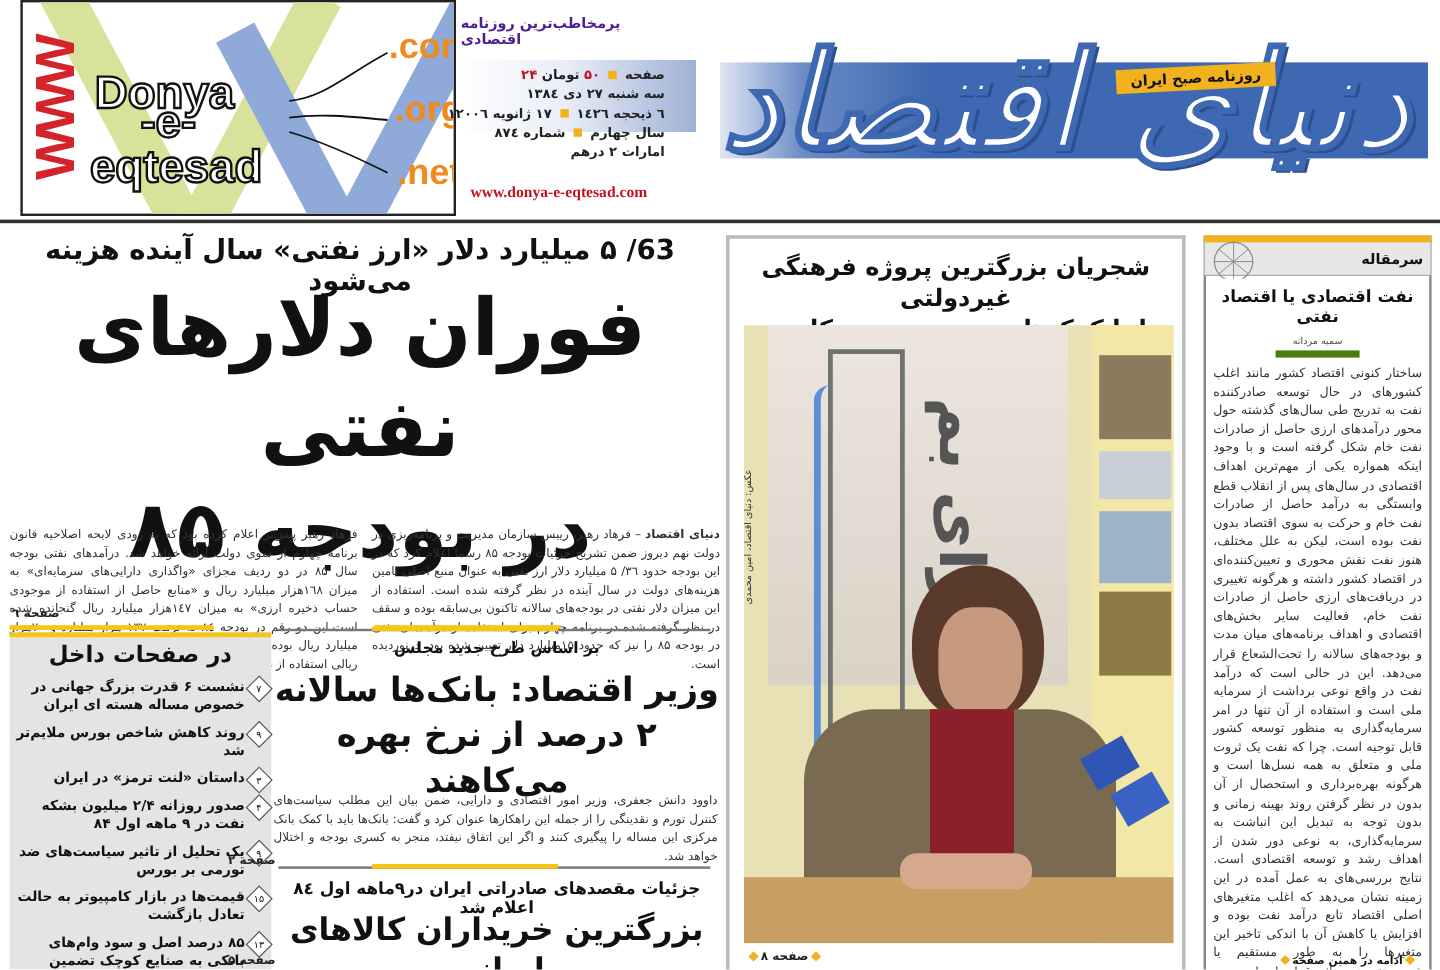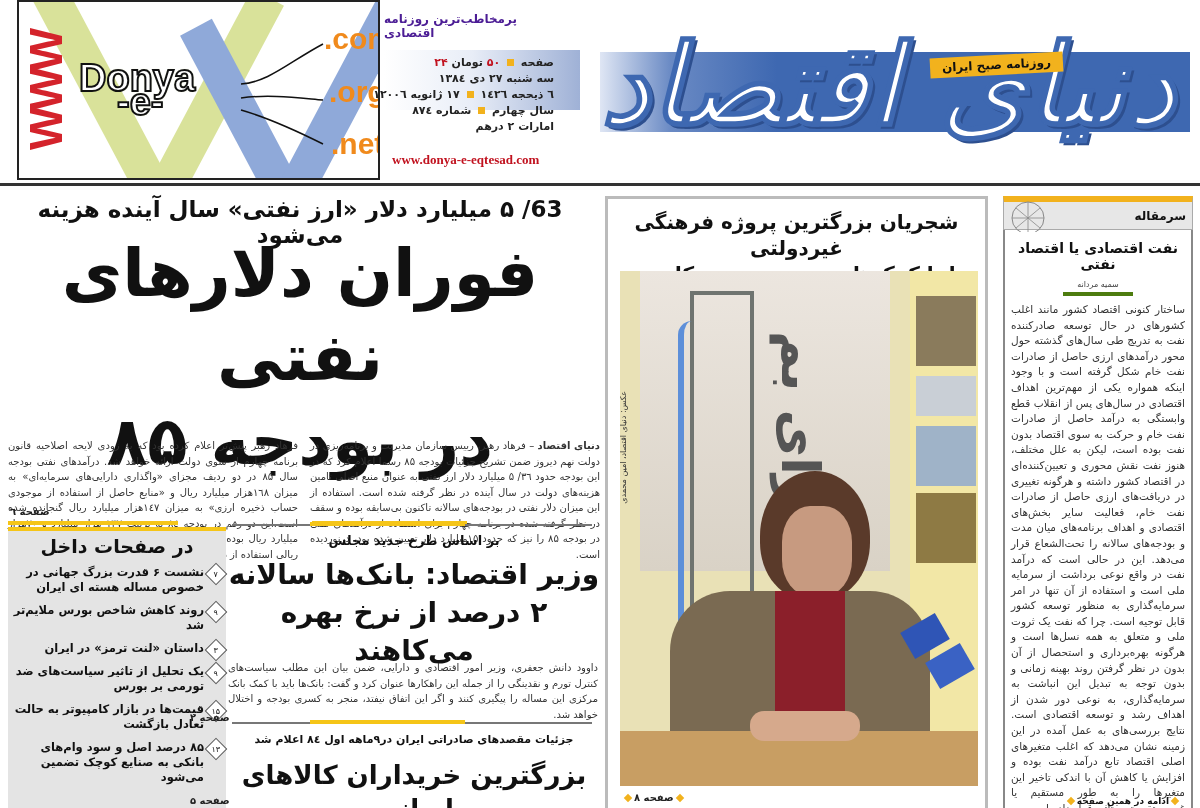--- a/index.html
+++ b/index.html
@@ -77,36 +77,37 @@
   .photo-headline { text-align: center; font-size: 20px; line-height: 26px; font-weight: bold; direction: rtl; margin-top: 10px; }
   .photo { position: absolute; left: 12px; top: 72px; width: 358px; height: 515px; overflow: hidden; background: #e9e1b6; }
   .photo-caption { position: absolute; left: -1px; top: 120px; writing-mode: vertical-rl; transform: rotate(180deg); font-size: 8px; color: #333; }
 
   
   #editorial { left: 1003px; top: 196px; width: 190px; height: 612px; }
   .ed-header { position: relative; height: 34px; background: #e7e7e7; border: 1px solid #aaa; border-top: 6px solid #f2b21d; }
   .ed-label { position: absolute; right: 6px; top: 7px; font-size: 12px; font-weight: bold; direction: rtl; }
   .ed-box { border: 2px solid #888; border-top: none; height: 730px; padding: 6px 6px; }
   .ed-title { text-align: center; font-size: 14px; font-weight: bold; direction: rtl; margin-top: 4px; }
-  .ed-author { text-align: center; font-size: 8px; color: #444; direction: rtl; margin: 8px auto 6px; width: 70px; border-bottom: 4px solid #4d7c0f; padding-bottom: 3px; }
+  .ed-author { text-align: center; font-size: 8px; color: #444; direction: rtl; margin: 8px auto 6px; width: 70px; border-bottom: 6px solid #4d7c0f; padding-bottom: 3px; }
   .ed-body { font-size: 10.5px; line-height: 15.6px; color: #333; direction: rtl; text-align: justify; }
   .ed-cont { position: absolute; right: 12px; bottom: 2px; font-size: 9px; font-weight: bold; direction: rtl; }
   .dot-y { display: inline-block; width: 6px; height: 6px; background: #f2b21d; transform: rotate(45deg); margin: 0 3px; }
 </style>
 </head>
 <body>
 
 <div id="web-banner" class="abs">
   <div class="stripe" style="left:70px;top:-30px;background:#d9e29a;transform:rotate(-28deg);"></div>
   <div class="stripe" style="left:170px;top:-20px;background:#d9e29a;transform:rotate(28deg);"></div>
   <div class="stripe" style="left:220px;top:10px;background:#8fa9d9;transform:rotate(-28deg);"></div>
   <div class="stripe" style="left:300px;top:-20px;background:#8fa9d9;transform:rotate(28deg);"></div>
   <div class="www-red">WWW</div>
   <div class="donya-word" style="left:60px;top:56px;">Donya</div>
   <div class="donya-word" style="left:98px;top:80px;">-e-</div>
+  <div class="donya-word" style="left:56px;top:118px;">eqtesad</div>
   <svg class="abs" style="left:220px;top:30px;" width="90" height="120">
     <path d="M2 52 C 30 50, 50 30, 84 12" stroke="#111" stroke-width="1.5" fill="none"></path>
     <path d="M2 66 C 30 62, 60 66, 84 68" stroke="#111" stroke-width="1.5" fill="none"></path>
     <path d="M2 78 C 30 86, 60 100, 84 112" stroke="#111" stroke-width="1.5" fill="none"></path>
   </svg>
   <div class="tld" style="left:305px;top:20px;">.com</div>
   <div class="tld" style="left:310px;top:73px;">.org</div>
   <div class="tld" style="left:312px;top:125px;">.net</div>
 </div>
 
@@ -166,21 +167,21 @@
         <span>۷</span>
       </div><span>نشست ۶ قدرت بزرگ جهانی در خصوص مساله هسته ای ایران</span></div>
   <div class="inside-item"><div class="inside-num">
         <span>۹</span>
       </div><span>روند کاهش شاخص بورس ملایم‌تر شد</span></div>
   <div class="inside-item"><div class="inside-num">
         <span>۳</span>
       </div><span>داستان «لنت ترمز» در ایران</span></div>
   <div class="inside-item"><div class="inside-num">
         <span>۴</span>
-      </div></div>
+      </div><span>صدور روزانه ۲/۴ میلیون بشکه نفت در ۹ ماهه اول ۸۴</span></div>
   <div class="inside-item"><div class="inside-num">
         <span>۹</span>
       </div><span>یک تحلیل از تاثیر سیاست‌های ضد تورمی بر بورس</span></div>
   <div class="inside-item"><div class="inside-num">
         <span>۱۵</span>
       </div><span>قیمت‌ها در بازار کامپیوتر به حالت تعادل بازگشت</span></div>
   <div class="inside-item"><div class="inside-num">
         <span>۱۳</span>
       </div><span>۸۵ درصد اصل و سود وام‌های بانکی به صنایع کوچک تضمین می‌شود</span></div>
 </div>
@@ -192,21 +193,21 @@
   <div>وزیر اقتصاد: بانک‌ها سالانه</div>
   <div>۲ درصد از نرخ بهره می‌کاهند</div>
 </div>
 <div class="abs body-col" style="left:228px;top:632px;width:370px;">
   <div>داوود دانش جعفری، وزیر امور اقتصادی و دارایی، ضمن بیان این مطلب سیاست‌های کنترل تورم و نقدینگی را از جمله این راهکارها عنوان کرد و گفت: بانک‌ها باید با کمک بانک مرکزی این مساله را پیگیری کنند و اگر این اتفاق نیفتد، منجر به کسری بودجه و اختلال خواهد شد.</div>
 </div>
 <div class="abs page-ref" style="left:190px;top:712px;">صفحه ۲</div>
 
 <div class="abs gray-rule" style="left:232px;top:722px;width:360px;"></div>
 <div class="abs yellow-rule" style="left:310px;top:720px;width:155px;"></div>
-<div class="abs kicker2" style="top:733px;font-size:11px;">جزئیات مقصدهای صادراتی ایران در۹ماهه اول ۸٤ اعلام شد</div>
+<div class="abs kicker2" style="top:733px;font-size:14px;">جزئیات مقصدهای صادراتی ایران در۹ماهه اول ۸٤ اعلام شد</div>
 <div class="abs headline2" style="top:758px;font-size:26px;line-height:34px;">بزرگترین خریداران کالاهای ایرانی</div>
 <div class="abs page-ref" style="left:190px;top:795px;">صفحه ۵</div>
 
 <div id="photo-frame" class="abs">
   <div class="photo-headline">
     <div>شجریان بزرگترین پروژه فرهنگی غیردولتی</div>
     <div>را با کمک‌های مردمی در بم کلید زد</div>
   </div>
   <div class="photo">
     <div class="abs" style="left:20px;top:0;width:250px;height:300px;background:linear-gradient(180deg,#ece6df,#d9d2c6);"></div>

